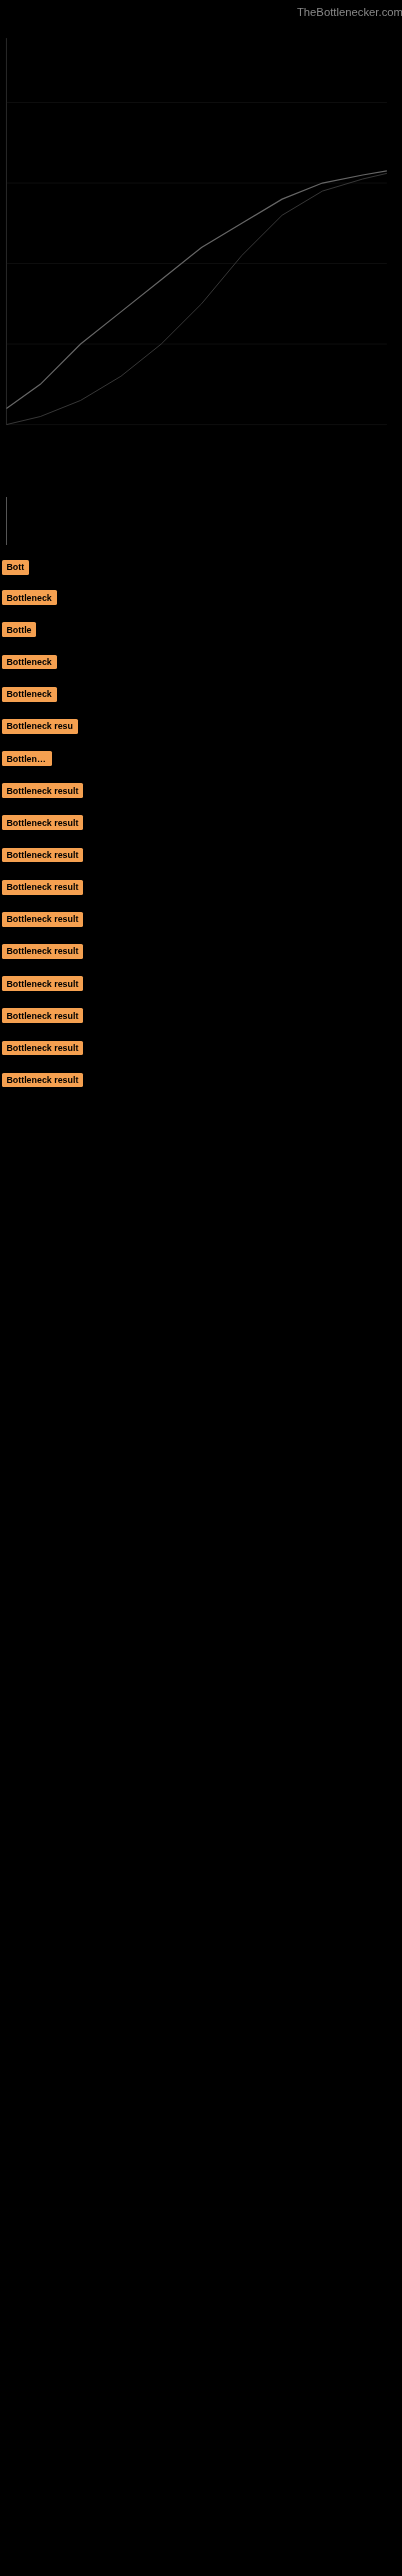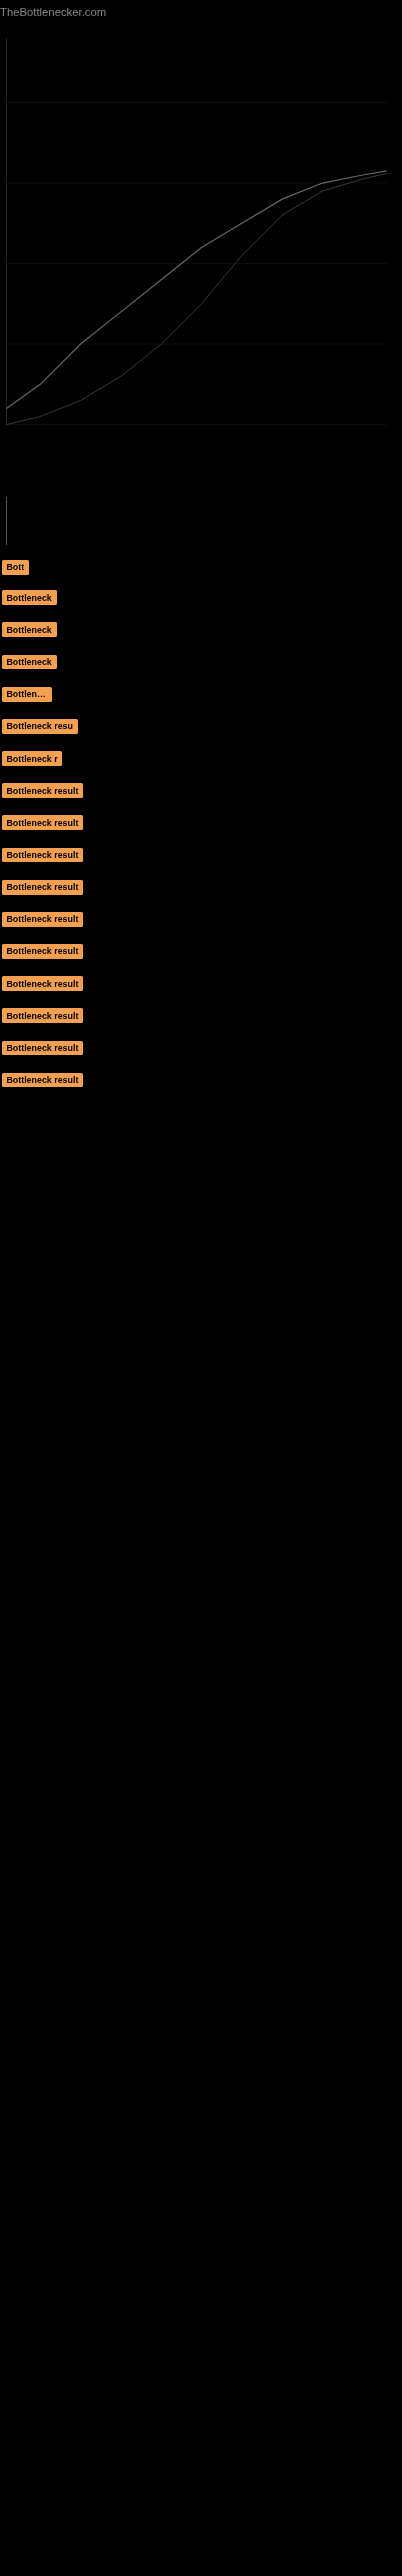--- a/index.html
+++ b/index.html
@@ -13,21 +13,21 @@
       width: 403px;
       min-height: 2576px;
       font-family: Arial, sans-serif;
       position: relative;
       overflow-x: hidden;
     }
 
     .site-title {
       color: #888888;
       font-size: 11.3px;
-      text-align: left;
+      text-align: right;
       padding-top: 6.4px;
       padding-bottom: 3.2px;
     }
 
     .chart-area {
       width: 100%;
       height: 467px;
       background-color: #000000;
       position: relative;
     }
@@ -86,42 +86,42 @@
 <div style="position: relative; width: 346px;">
 
   <div class="bottleneck-item" style="padding: 4px 0;">
     <span class="bottleneck-label" style="max-width: 31px;">Bott</span>
   </div>
 
   <div class="bottleneck-item" style="padding: 5.6px 0;">
     <span class="bottleneck-label" style="max-width: 56px;">Bottleneck</span>
   </div>
 
+  <div class="bottleneck-item" style="padding: 5.6px 0;">
+    <span class="bottleneck-label" style="max-width: 35px;">Bottle</span>
+  </div>
 
   <div class="bottleneck-item" style="padding: 5.6px 0;">
     <span class="bottleneck-label" style="max-width: 56px;">Bottleneck</span>
   </div>
 
 
   <div class="bottleneck-item" style="padding: 5.6px 0;">
     <span class="bottleneck-label" style="max-width: 56px;">Bottleneck</span>
   </div>
 
 
   <div class="bottleneck-item" style="padding: 5.6px 0;">
-    <span class="bottleneck-label" style="max-width: 50px;">Bottlenec</span>
-  </div>
-
-  <div class="bottleneck-item" style="padding: 5.6px 0;">
     <span class="bottleneck-label" style="max-width: 78px;">Bottleneck resu</span>
   </div>
 
   <div class="bottleneck-item" style="padding: 5.6px 0;">
-    <span class="bottleneck-label" style="max-width: 64px;">Bottleneck r</span>
+    <span class="bottleneck-label" style="max-width: 50px;">Bottlenec</span>
   </div>
+
 
   <div class="bottleneck-item" style="padding: 5.6px 0;">
     <span class="bottleneck-label" style="max-width: 93px;">Bottleneck result</span>
   </div>
 
   <div class="bottleneck-item" style="padding: 5.6px 0;">
     <span class="bottleneck-label" style="max-width: 93px;">Bottleneck result</span>
   </div>
 
   <div class="bottleneck-item" style="padding: 5.6px 0;">

